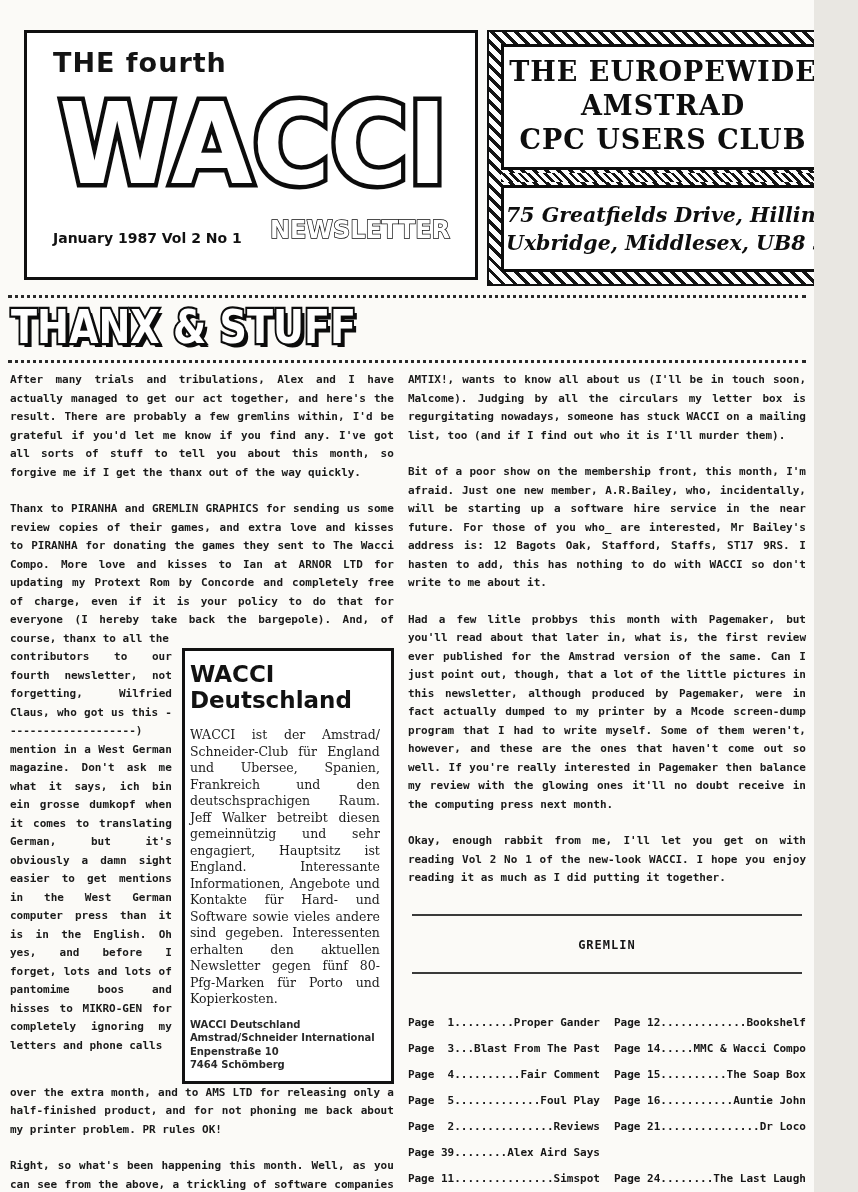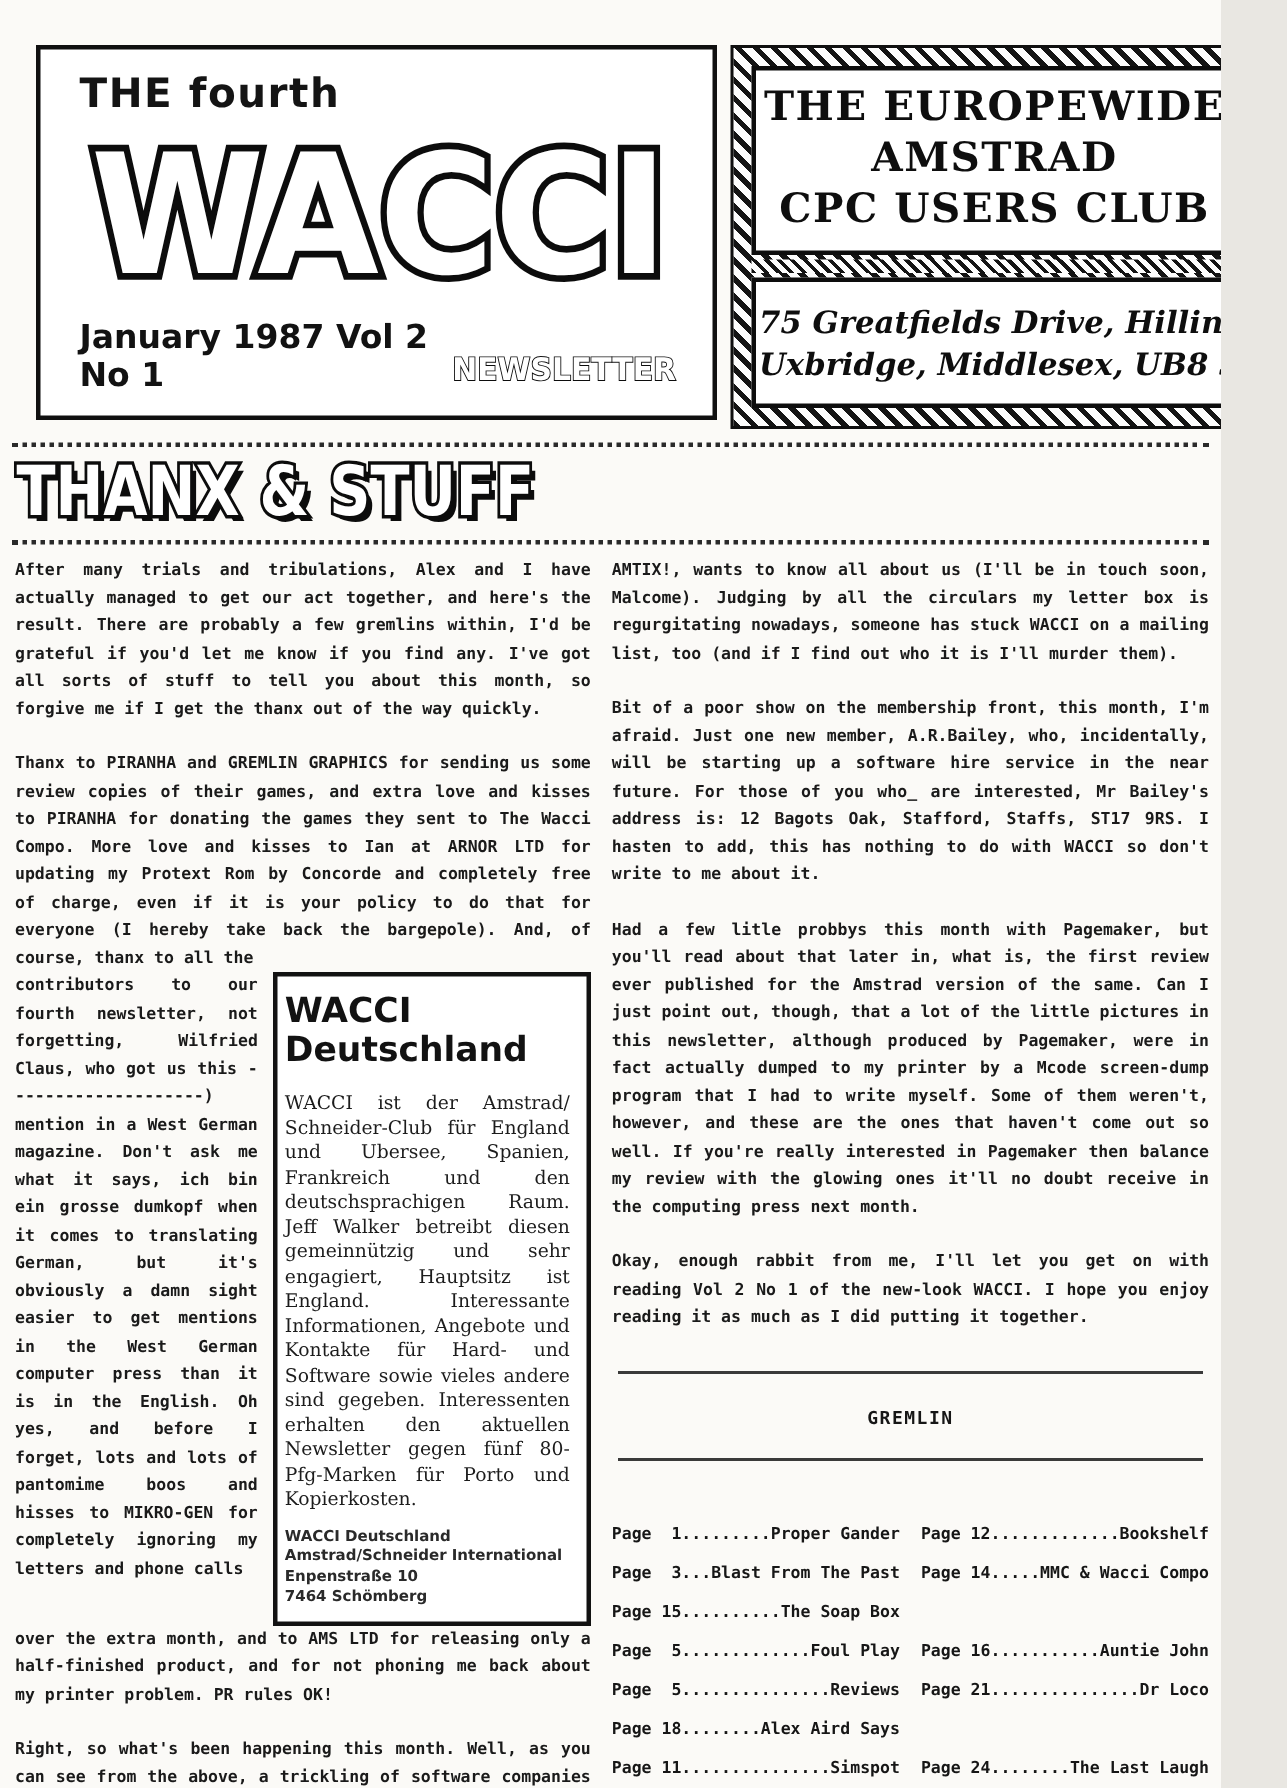--- a/index.html
+++ b/index.html
@@ -18,21 +18,21 @@
     width:455px;height:250px;border:3px solid #101010;background:#fff;
     box-sizing:border-box;display:flex;flex-direction:column;padding:10px 22px 14px 26px;
   }
   .tagline{
     font-family:"DejaVu Sans",sans-serif;font-weight:600;font-size:27px;
     letter-spacing:1px;color:#141414;margin-top:4px;
   }
   .logo-svg{display:block;margin:2px auto 0 auto;}
   .masthead-bottom{display:flex;justify-content:space-between;align-items:flex-end;margin-top:6px;}
   .issue-line{
-    font-family:"DejaVu Sans",sans-serif;font-weight:800;font-size:22px;color:#121212;
+    font-family:"DejaVu Sans",sans-serif;font-weight:800;font-size:14px;color:#121212;
     letter-spacing:0px;
   }
   
   .club-box{
     width:352px;height:256px;box-sizing:border-box;
     background:repeating-linear-gradient(45deg,#141414 0px,#141414 3.5px,#fdfdfd 3.5px,#fdfdfd 8.5px);
     border:2px solid #101010;
     padding:12px;
     display:flex;flex-direction:column;
   }
@@ -192,32 +192,33 @@
       <div class="contents-table">
         <div class="contents-row">
           <span class="contents-cell">Page  1.........Proper Gander</span>
           <span class="contents-cell">Page 12.............Bookshelf</span>
         </div>
         <div class="contents-row">
           <span class="contents-cell">Page  3...Blast From The Past</span>
           <span class="contents-cell">Page 14.....MMC &amp; Wacci Compo</span>
         </div>
         <div class="contents-row">
+          <span class="contents-cell">Page  4..........Fair Comment</span>
           <span class="contents-cell">Page 15..........The Soap Box</span>
         </div>
         <div class="contents-row">
           <span class="contents-cell">Page  5.............Foul Play</span>
           <span class="contents-cell">Page 16...........Auntie John</span>
         </div>
         <div class="contents-row">
-          <span class="contents-cell">Page  5...............Reviews</span>
+          <span class="contents-cell">Page  2...............Reviews</span>
           <span class="contents-cell">Page 21...............Dr Loco</span>
         </div>
         <div class="contents-row">
-          <span class="contents-cell">Page 18........Alex Aird Says</span>
+          <span class="contents-cell">Page 39........Alex Aird Says</span>
         </div>
         <div class="contents-row">
           <span class="contents-cell">Page 11...............Simspot</span>
           <span class="contents-cell">Page 24........The Last Laugh</span>
         </div>
       </div>
 
     </section>
 
   </main>

